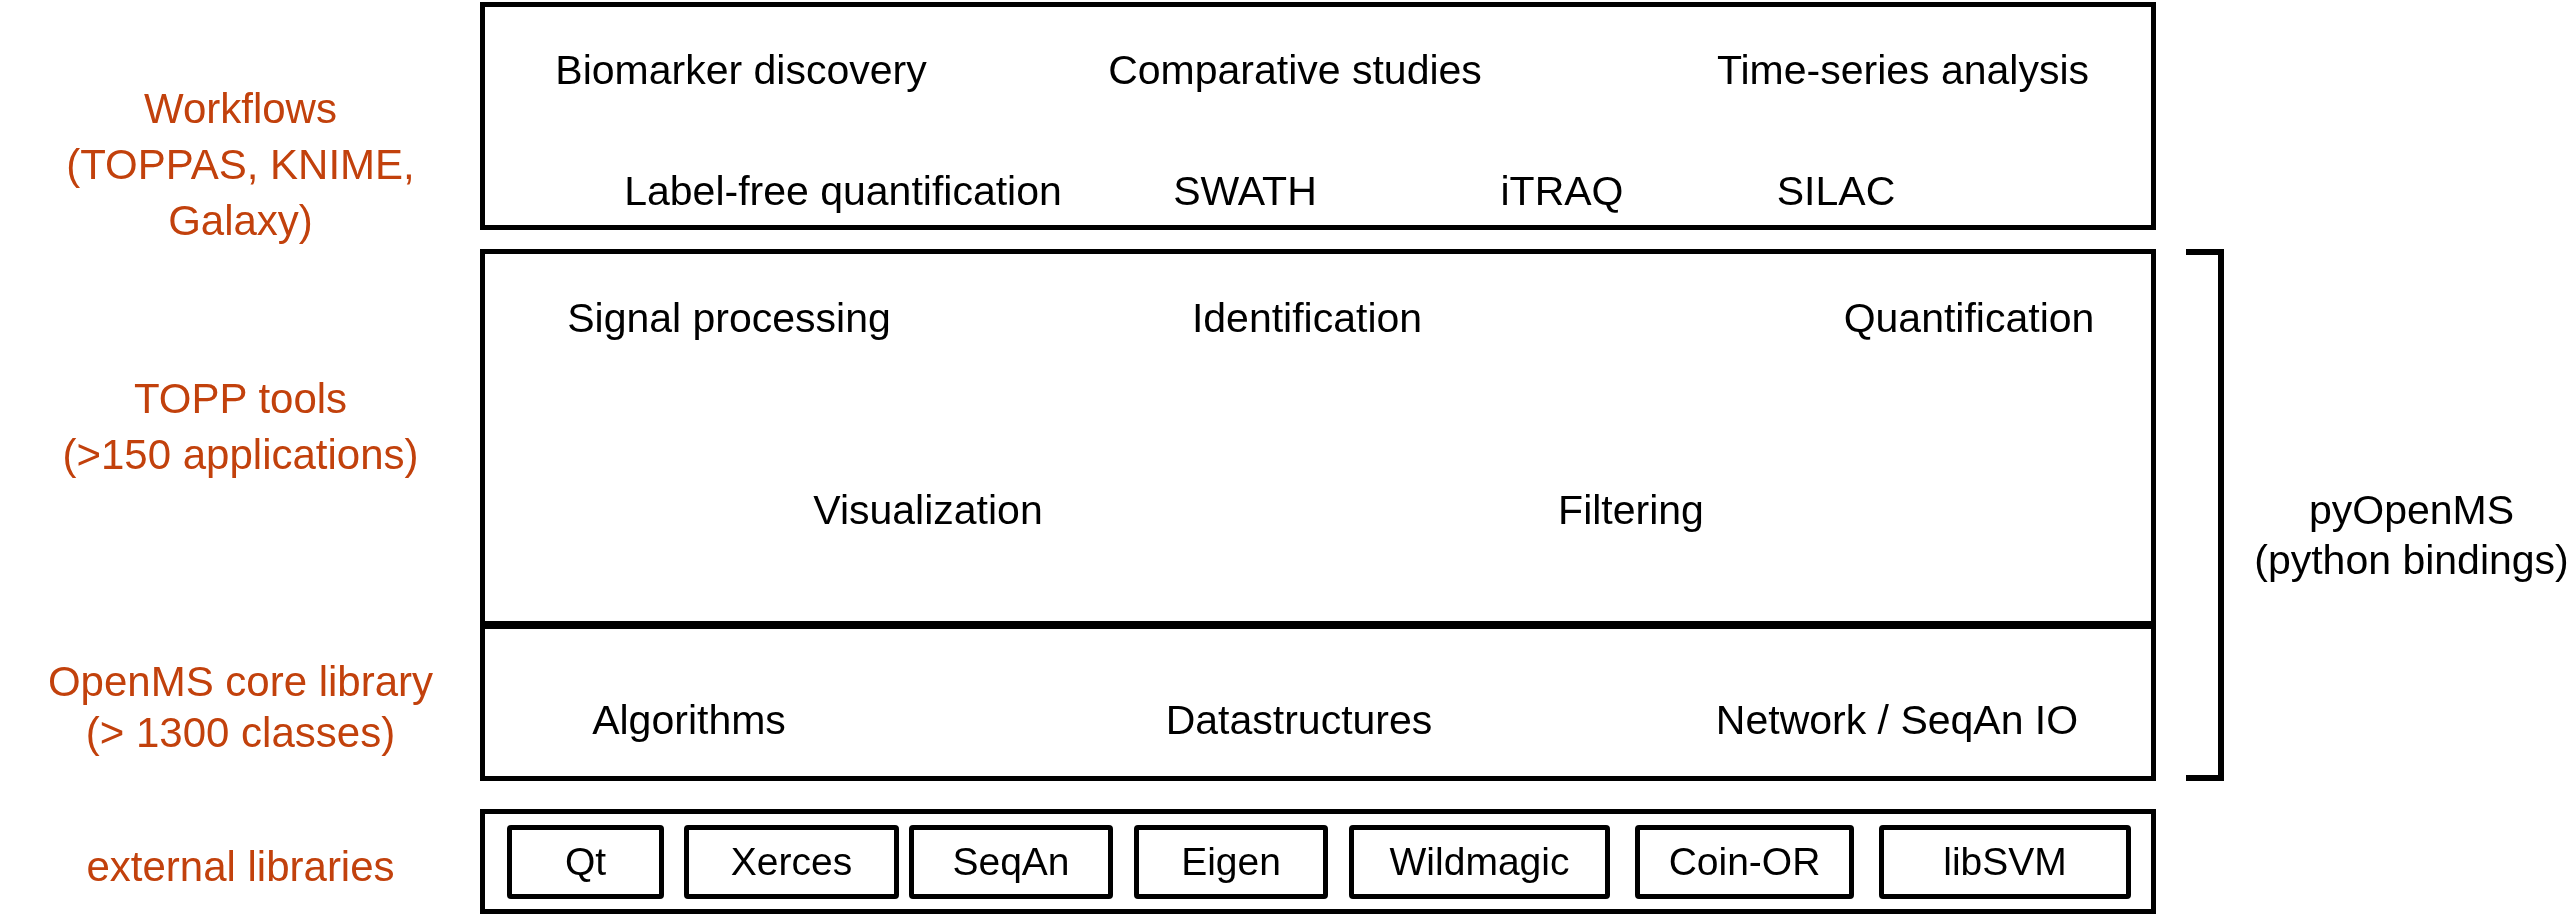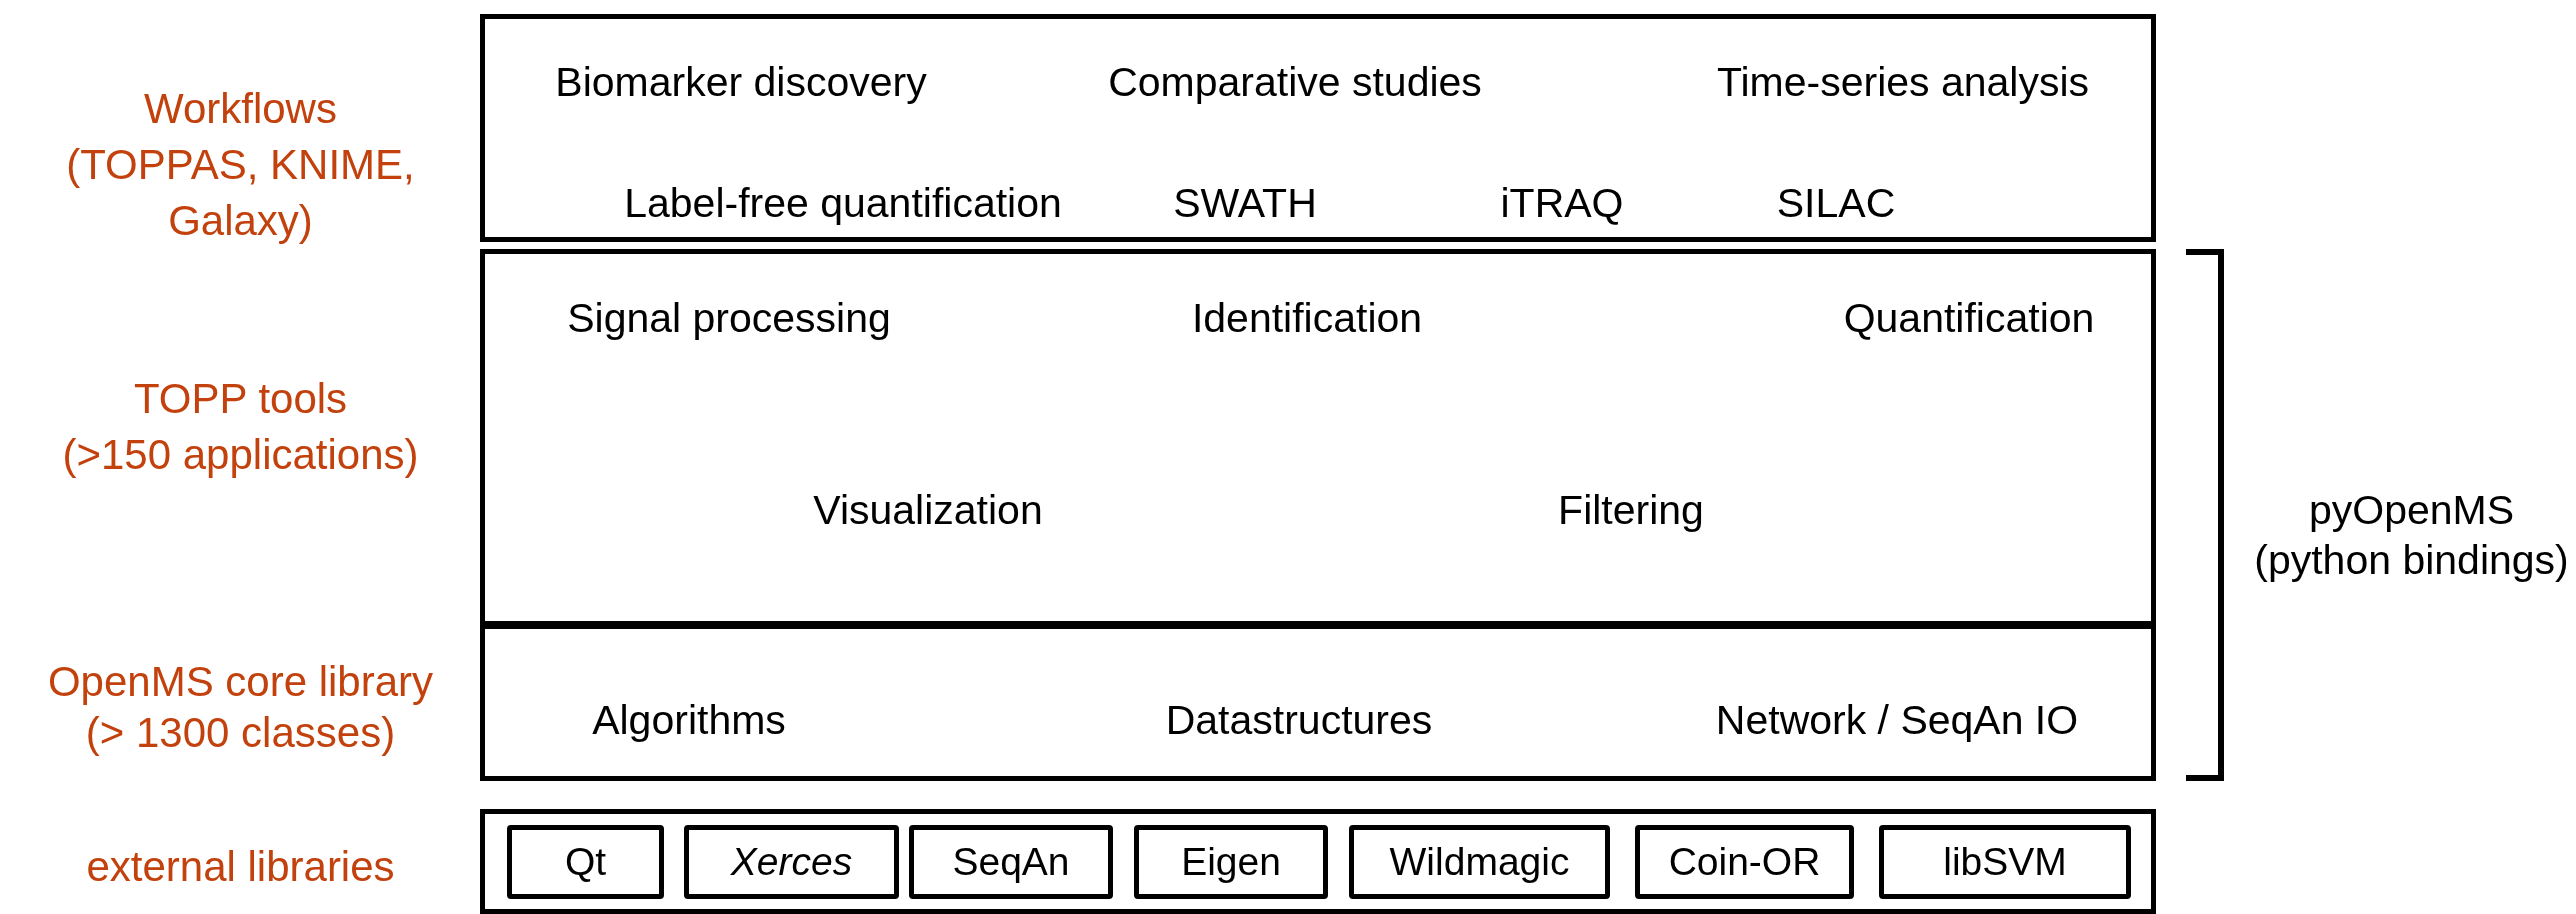--- a/index.html
+++ b/index.html
@@ -92,21 +92,21 @@
 
   <div class="side-label" style="top: 656px; line-height: 51px;">
     <div>OpenMS core library</div>
     <div>(&gt; 1300 classes)</div>
   </div>
 
   <div class="side-label" style="top: 841px; line-height: 51px;">
     <div>external libraries</div>
   </div>
 
-  <div class="box" style="left: 480px; top: 1.8px; width: 1676px; height: 228px; margin-top: 12px;">
+  <div class="box" style="left: 480px; top: 1.8px; width: 1676px; height: 228px;">
     <span class="item" style="left: 256px; top: 38px;">Biomarker discovery</span>
     <span class="item" style="left: 810px; top: 38px;">Comparative studies</span>
     <span class="item" style="left: 1418px; top: 38px; text-align: center;">Time-series analysis</span>
     <span class="item" style="left: 358px; top: 159px;">Label-free quantification</span>
     <span class="item" style="left: 760px; top: 159px;">SWATH</span>
     <span class="item" style="left: 1077px; top: 159px;">iTRAQ</span>
     <span class="item" style="left: 1351px; top: 159px;">SILAC</span>
   </div>
 
   <div class="box" style="left: 480px; top: 249px; width: 1676px; height: 532px;">
@@ -121,21 +121,21 @@
 
     <span class="item" style="left: 204px; top: 441px;">Algorithms</span>
     <span class="item" style="left: 814px; top: 441px;">Datastructures</span>
     <span class="item" style="left: 1412px; top: 441px;">Network / SeqAn IO</span>
   </div>
 
   <div class="box" style="left: 480px; top: 809px; width: 1676px; height: 105px;">
     <div class="pill" style="left: 22px;   width: 157px;">
         <span>Qt</span>
       </div>
-    <div class="pill" style="left: 199px;  width: 215px; font-style: italic;">
+    <div class="pill" style="left: 199px;  width: 215px;">
         <span>Xerces</span>
       </div>
     <div class="pill" style="left: 424px;  width: 204px;">
         <span>SeqAn</span>
       </div>
     <div class="pill" style="left: 649px;  width: 194px;">
         <span>Eigen</span>
       </div>
     <div class="pill" style="left: 864px;  width: 261px;">
         <span>Wildmagic</span>

